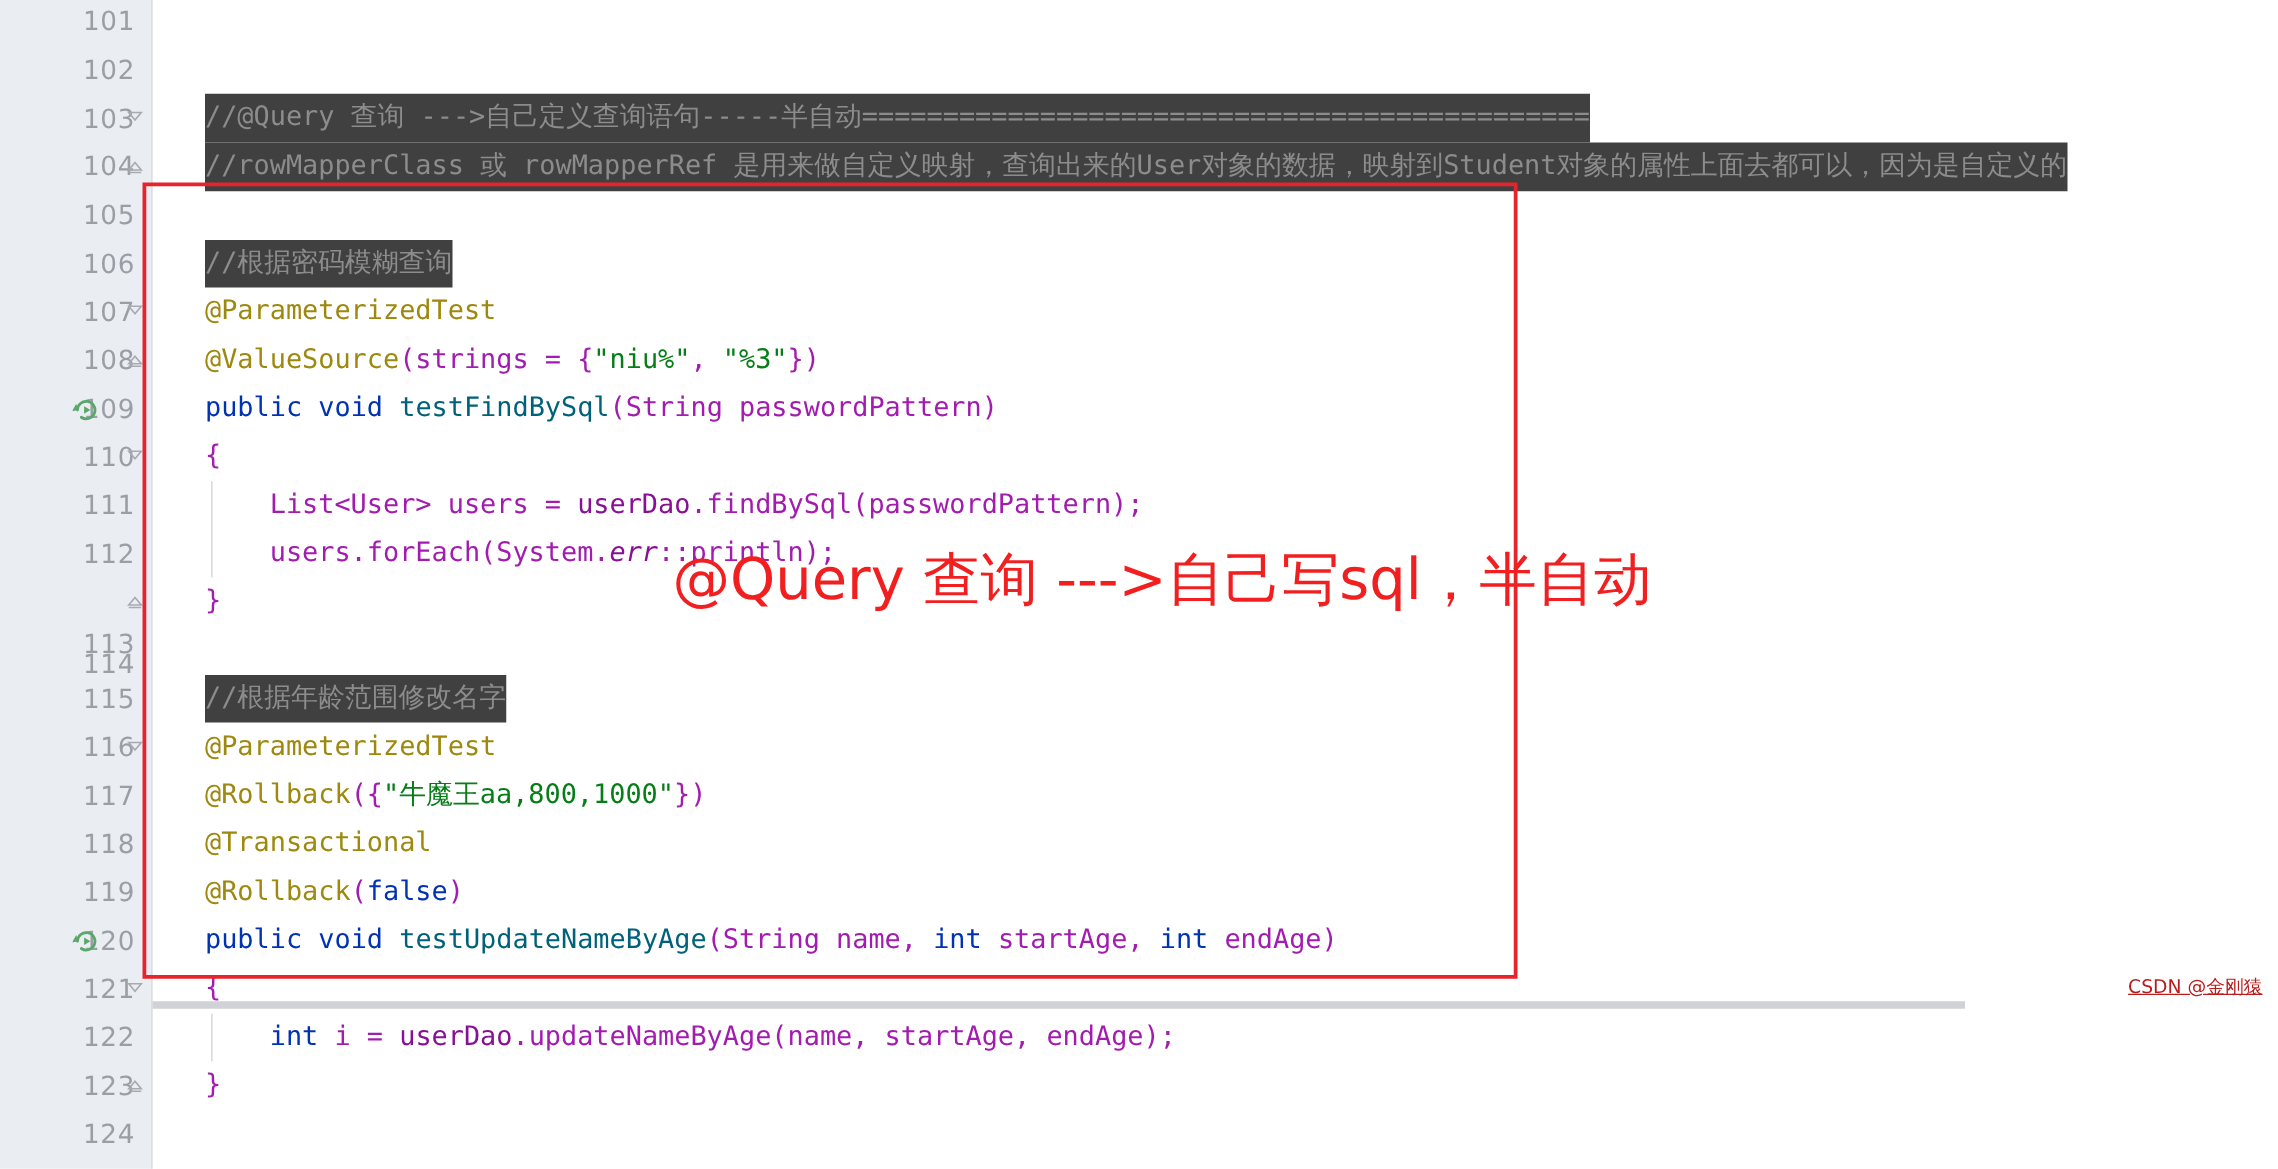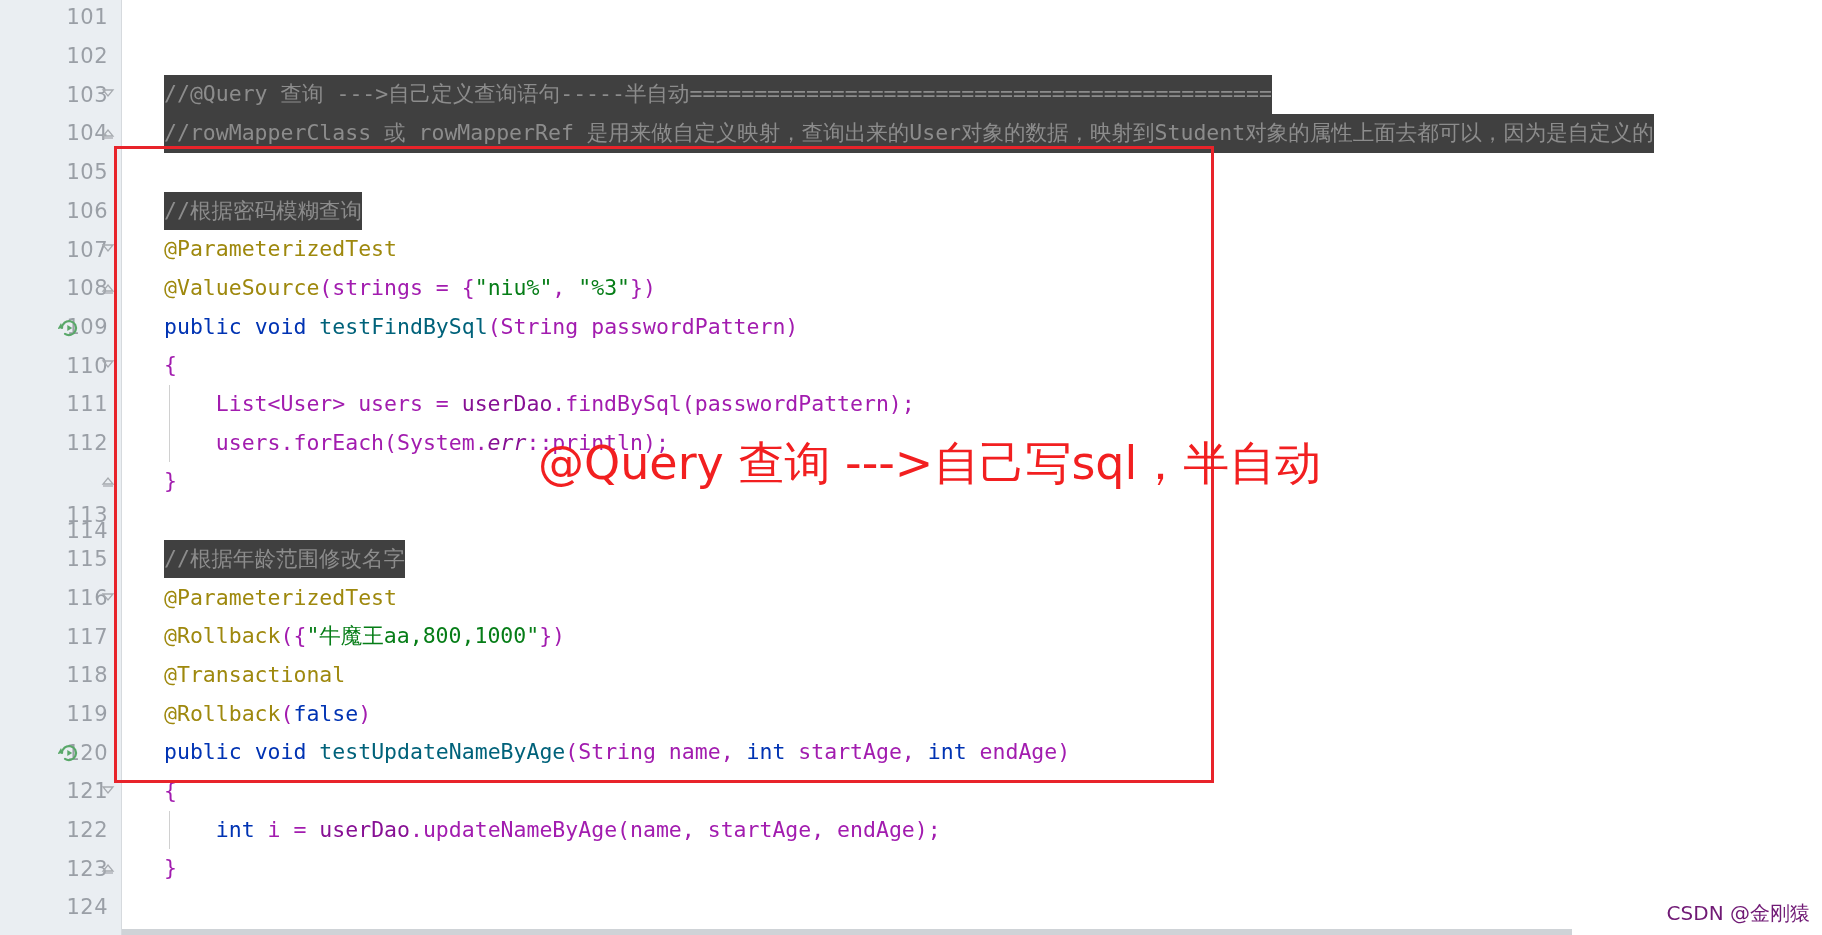--- a/index.html
+++ b/index.html
@@ -11,21 +11,21 @@
     width: 1822px;
     height: 935px;
     font-family: "DejaVu Sans Mono", monospace;
     overflow: hidden;
     position: relative;
   }
 
   #root {
     position: relative;
     width: 1822px;
-    height: 935px;
+    height: 807px;
     background: #ffffff;
   }
 
   
   .gutter {
     position: absolute;
     left: 0;
     top: 0;
     width: 122px;
     height: 935px;
@@ -144,24 +144,25 @@
     font-weight: 400;
     white-space: nowrap;
     letter-spacing: 0px;
   }
 
   
   .watermark {
     position: absolute;
     right: 12px;
     bottom: 8px;
-    color: #701a75;
+    color: #b91c1c;
     font-family: "DejaVu Sans", sans-serif;
-    font-size: 20px;
+    font-size: 15px;
     white-space: nowrap;
+    text-decoration: underline;
   }
 
   
   .hscroll {
     position: absolute;
     left: 122px;
     bottom: 0;
     height: 6px;
     background: #cfd3d7;
   }

